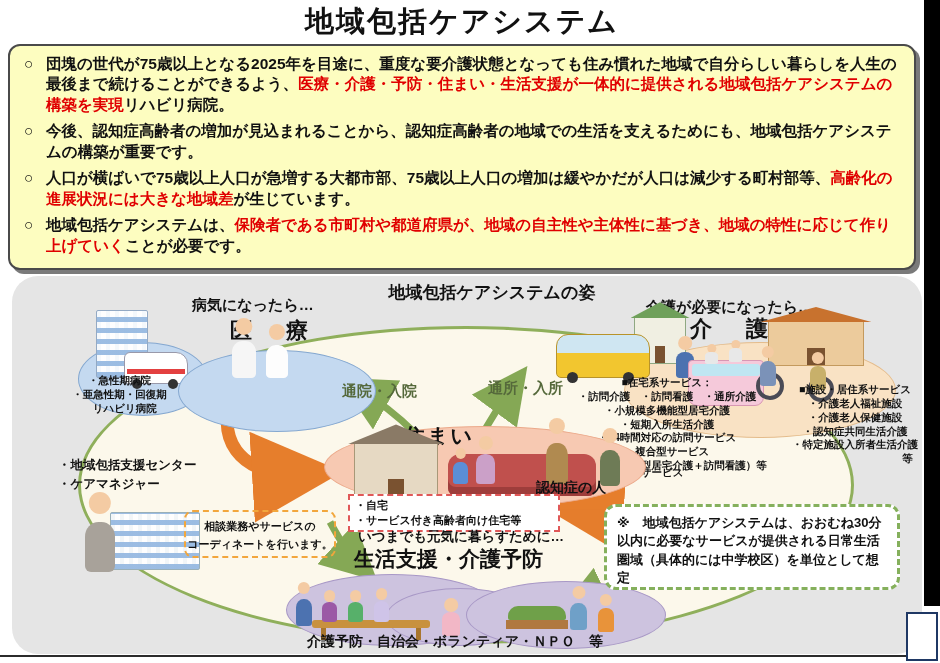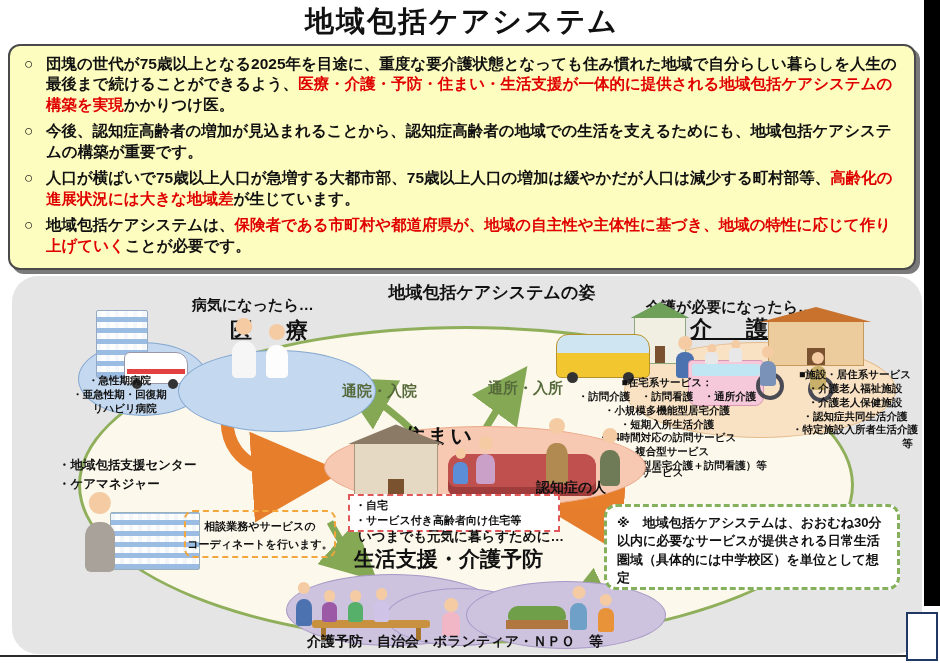--- a/index.html
+++ b/index.html
@@ -82,21 +82,21 @@
   #corner-box{left:906px;top:612px;width:32px;height:49px;background:#fff;border:2px solid #1F3864;box-sizing:border-box;}
   svg{position:absolute;left:0;top:0;pointer-events:none;}
 </style>
 </head>
 <body>
 
 <div class="abs" id="page-title">地域包括ケアシステム</div>
 
 <div class="abs" id="summary-box">
   <div class="bullet">
-    <span class="marker">○</span><span>団塊の世代が75歳以上となる2025年を目途に、重度な要介護状態となっても住み慣れた地域で自分らしい暮らしを人生の最後まで続けることができるよう、</span><span class="red">医療・介護・予防・住まい・生活支援が一体的に提供される地域包括ケアシステムの構築を実現</span><span>かかりつけ医。</span>
+    <span class="marker">○</span><span>団塊の世代が75歳以上となる2025年を目途に、重度な要介護状態となっても住み慣れた地域で自分らしい暮らしを人生の最後まで続けることができるよう、</span><span class="red">医療・介護・予防・住まい・生活支援が一体的に提供される地域包括ケアシステムの構築を実現</span><span>リハビリ病院。</span>
   </div>
   <div class="bullet">
     <span class="marker">○</span><span>今後、認知症高齢者の増加が見込まれることから、認知症高齢者の地域での生活を支えるためにも、地域包括ケアシステムの構築が重要です。</span>
   </div>
   <div class="bullet">
     <span class="marker">○</span><span>人口が横ばいで75歳以上人口が急増する大都市部、75歳以上人口の増加は緩やかだが人口は減少する町村部等、</span><span class="red">高齢化の進展状況には大きな地域差</span><span>が生じています。</span>
   </div>
   <div class="bullet">
     <span class="marker">○</span><span>地域包括ケアシステムは、</span><span class="red">保険者である市町村や都道府県が、地域の自主性や主体性に基づき、地域の特性に応じて作り上げていく</span><span>ことが必要です。</span>
   </div>
@@ -131,42 +131,42 @@
   <div class="txt small" style="left:40px;top:98px;width:135px;">・急性期病院
 ・亜急性期・回復期
 　リハビリ病院</div>
   <div class="ell blue-ell" style="left:166px;top:74px;width:198px;height:82px;"></div>
   <div class="fig" style="left:218px;top:42px;width:28px;height:60px;--c:#F6F6F6;"></div>
   <div class="fig" style="left:252px;top:48px;width:26px;height:54px;--c:#FDFDFD;"></div>
   <div class="txt flow-label" style="left:330px;top:106px;">通院・入院</div>
   <div class="txt flow-label" style="left:476px;top:103px;">通所・入所</div>
 
   <div class="txt sect-trigger" style="left:634px;top:22px;">介護が必要になったら…</div>
-  <div class="txt sect-label" style="left:678px;top:38px;text-decoration:underline;">介　護</div>
+  <div class="txt sect-label" style="left:678px;top:38px;">介　護</div>
   <div class="ell" id="care-ellipse" style="left:612px;top:66px;width:272px;height:96px;"></div>
   <div class="house green" style="left:622px;top:40px;width:52px;height:48px;"></div>
   <div class="house orange" style="left:756px;top:44px;width:96px;height:46px;"></div>
   <div class="van" style="left:544px;top:58px;width:92px;height:42px;"></div>
   <div class="fig" style="left:662px;top:60px;width:22px;height:42px;--c:#4C72B0;"></div>
   <div class="tub" style="left:676px;top:84px;width:74px;height:44px;"></div>
   <div class="fig" style="left:692px;top:68px;width:15px;height:20px;--c:#E8E8E8;"></div>
   <div class="fig" style="left:716px;top:64px;width:15px;height:22px;--c:#E8E8E8;"></div>
   <div class="wchair" style="left:744px;top:96px;width:28px;height:28px;"></div>
   <div class="fig" style="left:746px;top:70px;width:20px;height:40px;--c:#7B92B8;"></div>
   <div class="wchair" style="left:796px;top:100px;width:26px;height:26px;"></div>
   <div class="fig" style="left:796px;top:76px;width:20px;height:38px;--c:#C8B06A;"></div>
   <div class="txt small" style="left:546px;top:100px;width:218px;">■在宅系サービス：
 ・訪問介護　・訪問看護　・通所介護
 ・小規模多機能型居宅介護
 ・短期入所生活介護
 ・24時間対応の訪問サービス
 ・複合型サービス
 （小規模多機能型居宅介護＋訪問看護）等</div>
   <div class="txt small" style="left:546px;top:190px;width:160px;">■介護予防サービス</div>
-  <div class="txt small" style="left:779px;top:92px;width:128px;">■施設・居住系サービス
+  <div class="txt small" style="left:779px;top:108px;width:128px;font-family:Liberation Mono, monospace;">■施設・居住系サービス
 ・介護老人福祉施設
 ・介護老人保健施設
 ・認知症共同生活介護
 ・特定施設入所者生活介護
 　　　　　　　　　　等</div>
 
   <div class="ell" id="housing-ellipse" style="left:312px;top:150px;width:322px;height:82px;"></div>
   <div class="txt" id="housing-label" style="left:392px;top:146px;">住まい</div>
   <div class="house" style="left:342px;top:166px;width:84px;height:60px;"></div>
   <div class="sofa" style="left:436px;top:178px;width:148px;height:42px;"></div>

